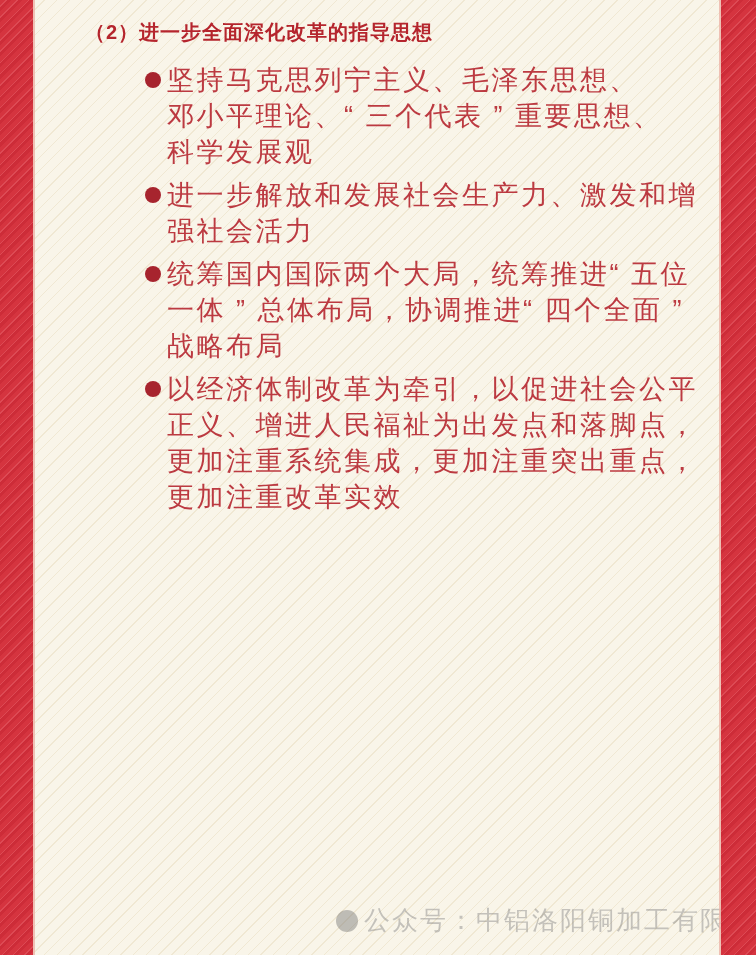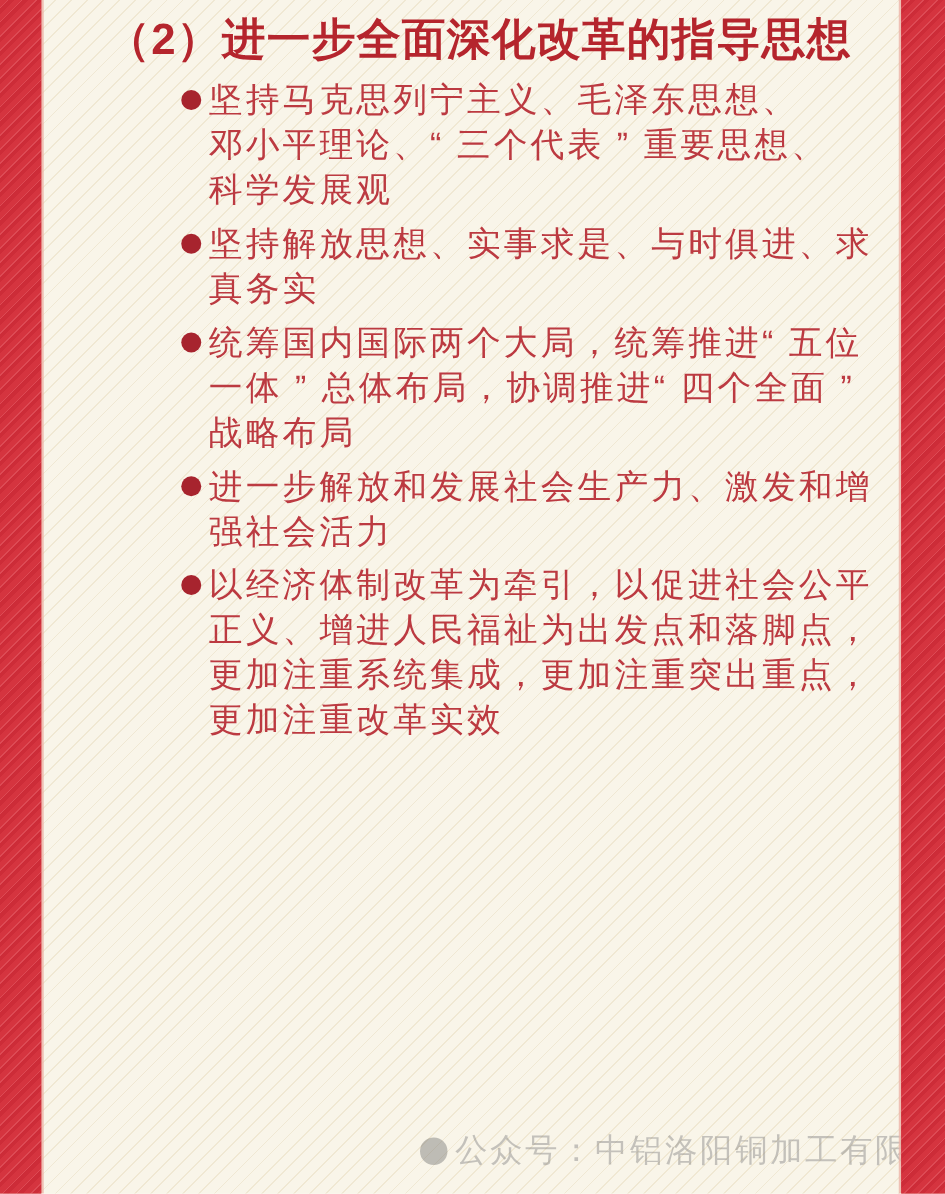--- a/index.html
+++ b/index.html
@@ -36,21 +36,21 @@
   .side-bar.left  { left: 0;  width: 33px; box-shadow: 2px 0 0 rgba(236,180,168,.8); }
   .side-bar.right { right: 0; width: 35px; box-shadow: -2px 0 0 rgba(236,180,168,.8); }
 
   .content {
     position: relative;
     z-index: 2;
     padding: 14px 38px 0 85px;
   }
   .title {
     margin: 0 0 12px 0;
-    font-size: 35px;
+    font-size: 20px;
     font-weight: 800;
     letter-spacing: 1px;
     color: #b5252d;
     line-height: 36px;
     white-space: nowrap;
   }
   .bullet-list {
     list-style: none;
     margin: 0 0 0 60px;
     padding: 0;
@@ -119,33 +119,28 @@
 
     <ul class="bullet-list">
       <li class="bullet-item">
         <span class="bullet-dot"></span>
         <span class="bullet-text">坚持马克思列宁主义、毛泽东思想、
 邓小平理论、“ 三个代表 ” 重要思想、
 科学发展观</span>
       </li>
       <li class="bullet-item">
         <span class="bullet-dot"></span>
-        <span class="bullet-text">坚持解放思想、实事求是、与时俱进、求
-真务实</span>
+        <span class="bullet-text">进一步解放和发展社会生产力、激发和增
+强社会活力</span>
       </li>
       <li class="bullet-item">
         <span class="bullet-dot"></span>
         <span class="bullet-text">统筹国内国际两个大局，统筹推进“ 五位
 一体 ” 总体布局，协调推进“ 四个全面 ”
 战略布局</span>
-      </li>
-      <li class="bullet-item">
-        <span class="bullet-dot"></span>
-        <span class="bullet-text">进一步解放和发展社会生产力、激发和增
-强社会活力</span>
       </li>
       <li class="bullet-item">
         <span class="bullet-dot"></span>
         <span class="bullet-text">以经济体制改革为牵引，以促进社会公平
 正义、增进人民福祉为出发点和落脚点，
 更加注重系统集成，更加注重突出重点，
 更加注重改革实效</span>
       </li>
     </ul>
   </div>

